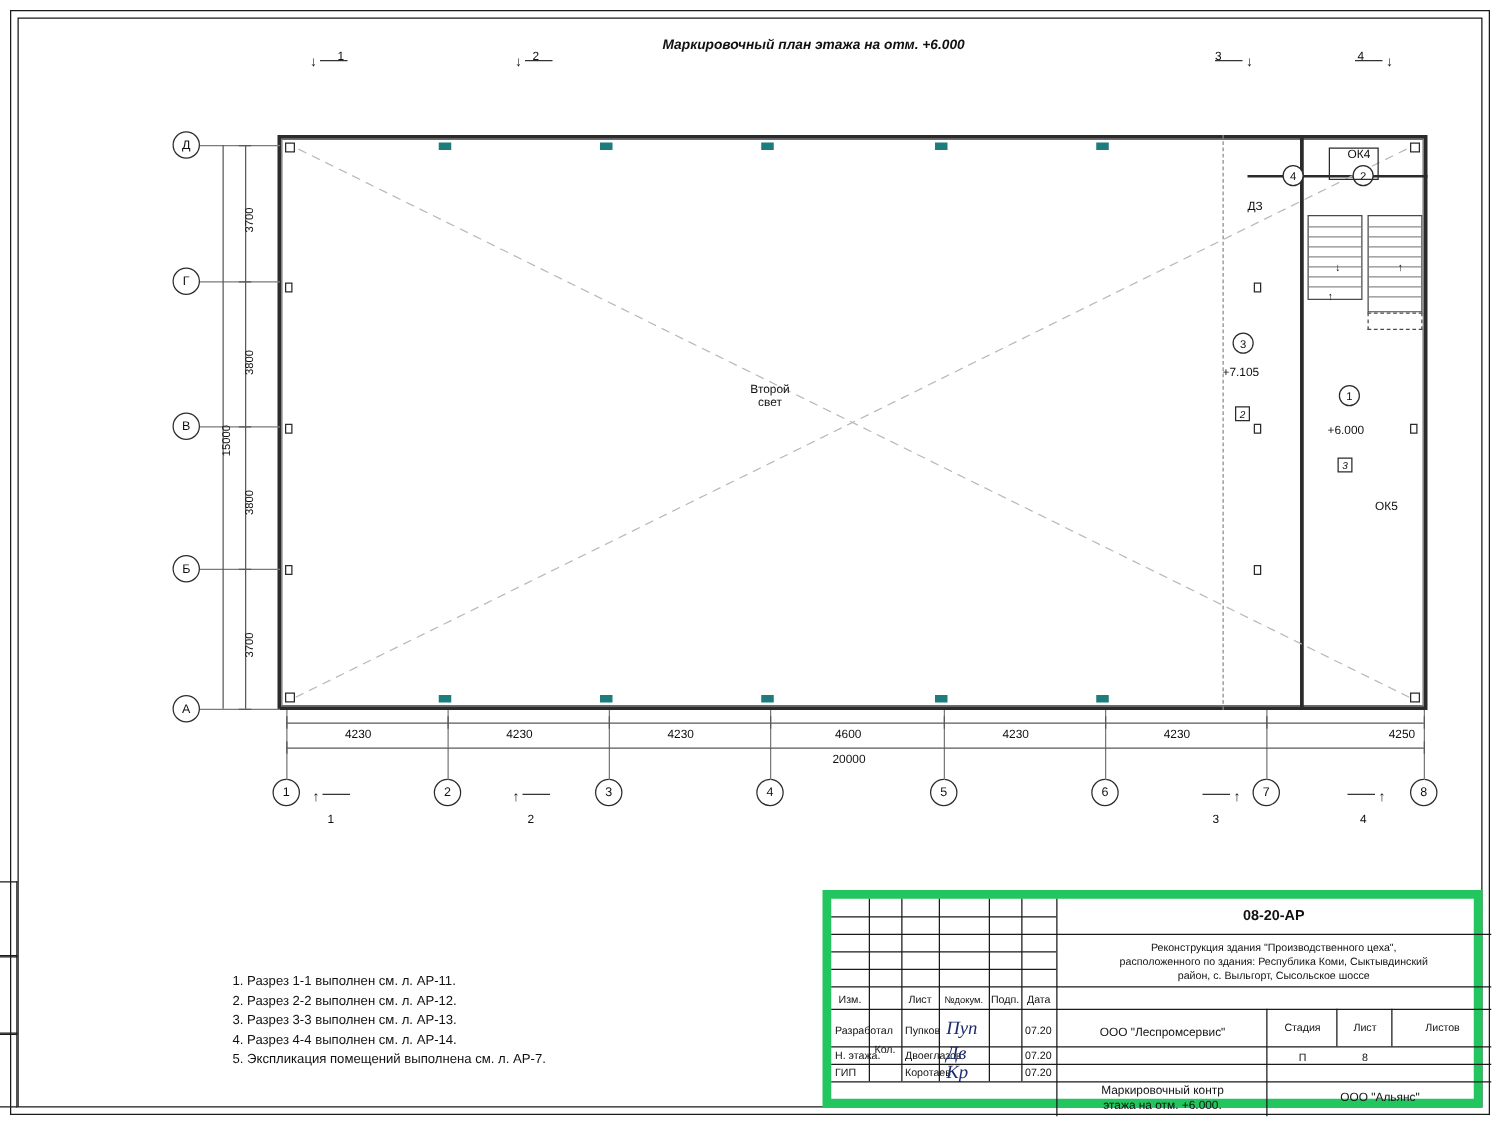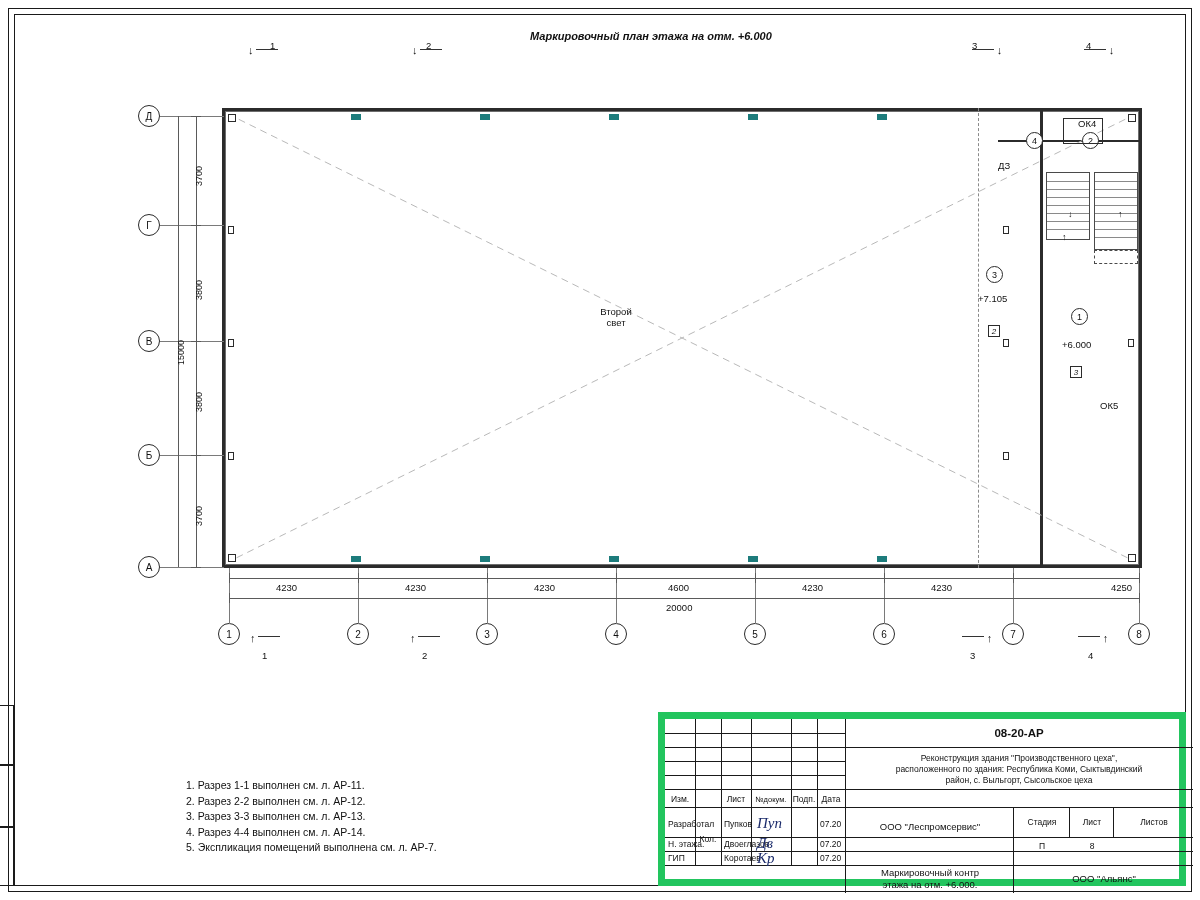--- a/index.html
+++ b/index.html
@@ -357,21 +357,21 @@
   <div class="tbv" style="left:152px;top:0;height:146px;"></div>
   <div class="tbv" style="left:180px;top:0;height:174px;"></div>
   <div class="tbv" style="left:348px;top:88px;height:86px;"></div>
   <div class="tbv" style="left:404px;top:88px;height:30px;"></div>
   <div class="tbv" style="left:448px;top:88px;height:30px;"></div>
 
   <div class="tbc code" style="left:180px;top:8px;width:348px;">08-20-АР</div>
 
   <div class="tbc tbtxt" style="left:182px;top:34px;width:344px;">Реконструкция здания "Производственного цеха",</div>
   <div class="tbc tbtxt" style="left:182px;top:45px;width:344px;">расположенного по здания: Республика Коми, Сыктывдинский</div>
-  <div class="tbc tbtxt" style="left:182px;top:56px;width:344px;">район, с. Выльгорт, Сысольское цеха</div>
+  <div class="tbc tbtxt" style="left:182px;top:56px;width:344px;">район, с. Выльгорт, Сысольское шоссе</div>
 
   <div class="tbc tbtxt" style="left:0;top:75px;width:30px;">Изм.</div>
   <div class="tbc tbtxt" style="left:30px;top:75px;width:26px;margin-top:40px;">Кол.</div>
   <div class="tbc tbtxt" style="left:56px;top:75px;width:30px;">Лист</div>
   <div class="tbc tbtxt" style="left:86px;top:75px;width:40px;font-size:7.5px;">№докум.</div>
   <div class="tbc tbtxt" style="left:126px;top:75px;width:26px;">Подп.</div>
   <div class="tbc tbtxt" style="left:152px;top:75px;width:28px;">Дата</div>
 
   <div class="tbtxt" style="left:3px;top:100px;">Разработал</div>
   <div class="tbtxt" style="left:59px;top:100px;">Пупков</div>

